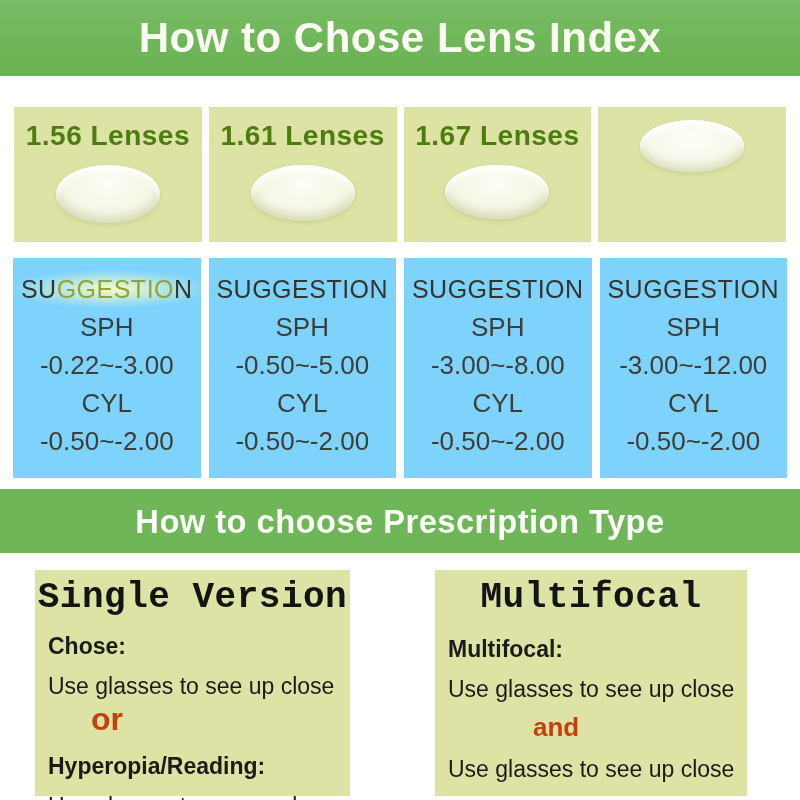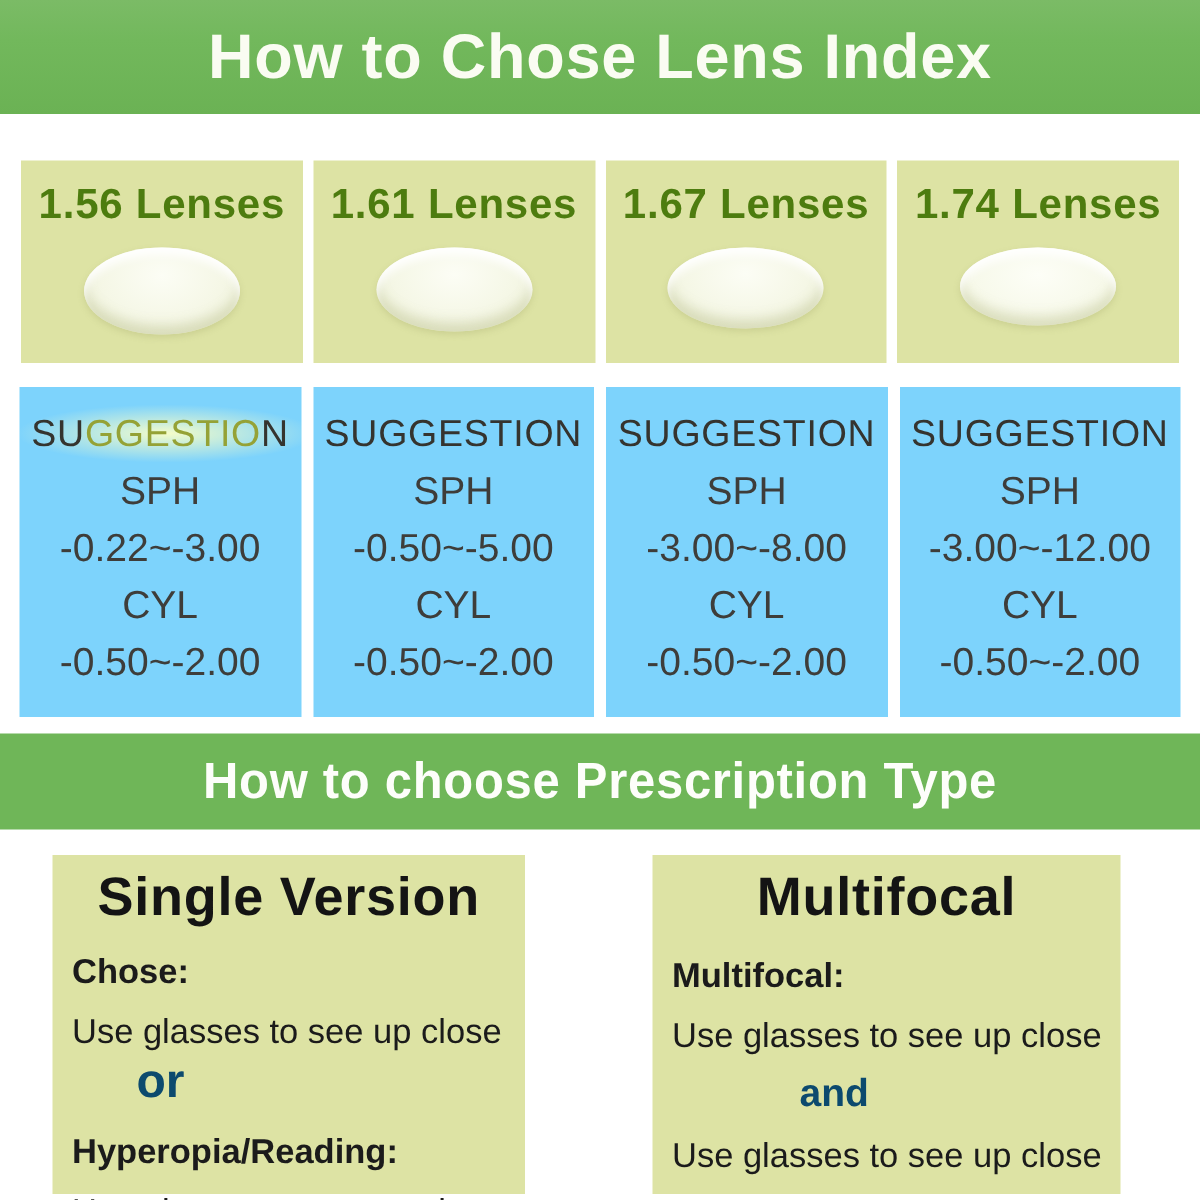--- a/index.html
+++ b/index.html
@@ -75,25 +75,25 @@
     font-size: 34px; font-weight: 700; color: #fdfefa;
     transform: scaleX(0.96); letter-spacing: 0.5px;
   }
 
   
   .rx-box { position: absolute; top: 570px; height: 226px; background: #dde3a4; }
   .rx-box.single { left: 35px; width: 315px; }
   .rx-box.progressive { left: 435px; width: 312px; }
   .rx-title {
     text-align: center; font-size: 36px; font-weight: 700; color: #141414;
-    margin-top: 7px; letter-spacing: 0.5px;
+    margin-top: 7px; letter-spacing: 0.5px; font-family: Liberation Mono, monospace;
   }
   .rx-label { margin: 15px 0 0 13px; font-size: 23px; font-weight: 600; color: #1b1b1b; }
   .rx-desc  { margin: 13px 0 0 13px; font-size: 23px; font-weight: 500; color: #1b1b1b; }
-  .rx-conj  { color: #0c4a6e; font-weight: 700; }
+  .rx-conj  { color: #c2410c; font-weight: 700; }
   .rx-conj.or  { margin: 1px 0 0 56px; font-size: 32px; }
   .rx-conj.and { margin: 9px 0 0 98px; font-size: 26px; }
   .rx-box.progressive .rx-label { margin-top: 18px; }
 </style>
 </head>
 <body>
 
 <div class="page">
 
   <div class="banner-top">
@@ -107,21 +107,20 @@
     </div>
     <div class="lens-panel">
       <div class="lens-label">1.61 Lenses</div>
       <div class="lens-disc"></div>
     </div>
     <div class="lens-panel">
       <div class="lens-label">1.67 Lenses</div>
       <div class="lens-disc"></div>
     </div>
     <div class="lens-panel">
-      <div class="lens-label">1.74 Lenses</div>
       <div class="lens-disc"></div>
     </div>
   </div>
 
   <div class="sugg-row">
 
     <div class="sugg-card">
       <div class="sugg-line sugg-title glow"><span>SU</span><span class="hl">GGESTIO</span><span>N</span></div>
       <div class="sugg-line">SPH</div>
       <div class="sugg-line">-0.22~-3.00</div>

